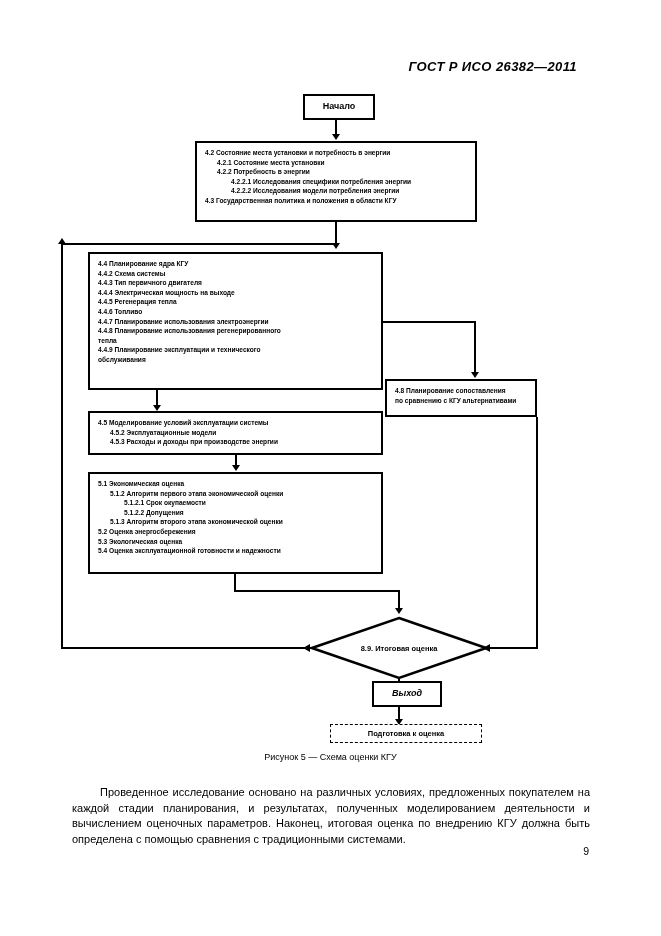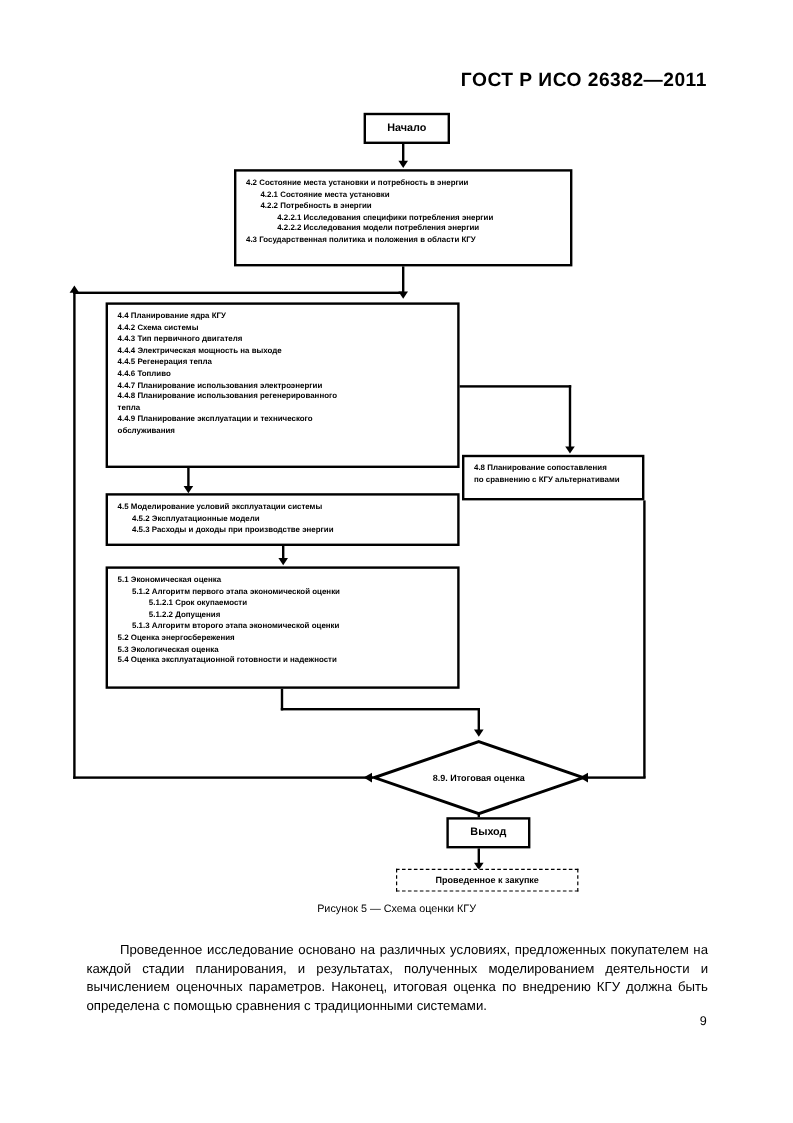--- a/index.html
+++ b/index.html
@@ -5,23 +5,24 @@
   html,body{margin:0;padding:0;background:#ffffff;}
   body{
     width:661px;height:936px;position:relative;overflow:hidden;
     font-family:"Liberation Sans", sans-serif;
     color:#000000;
   }
   #page{position:absolute;inset:0;}
 
   
   .doc-header{
-    position:absolute;top:59px;right:72px;
-    font-size:16px;font-weight:bold;letter-spacing:.4px;
+    position:absolute;top:59px;right:84px;
+    font-size:13px;font-weight:bold;letter-spacing:.4px;
     white-space:nowrap;
+    font-style:italic;
   }
   .box{
     position:absolute;border:2px solid #000;background:#fff;
     box-sizing:border-box;
   }
   .box.dashed{border:1.5px dashed #000;}
   .box .ln{
     font-size:6.6px;font-weight:bold;line-height:9.6px;
     white-space:nowrap;
   }
@@ -180,29 +181,29 @@
     <div class="diamond-wrap" style="left:310px;top:616px;width:178px;height:64px;">
       <svg width="178" height="64" viewBox="0 0 178 64">
         <polygon points="89,2 176,32 89,62 2,32" fill="#ffffff" stroke="#000000" stroke-width="2.5"></polygon>
       </svg>
       <div class="diamond-label">8.9. Итоговая оценка</div>
     </div>
 
     <div class="line vline" style="left:398px;top:678px;height:17px;"></div>
     <div class="arrow-down" style="left:395px;top:692px;"></div>
 
-    <div class="box center" style="left:372px;top:681px;width:70px;height:26px;">
+    <div class="box center" style="left:372px;top:681px;width:70px;height:26px;font-style:italic;">
       <span class="ln">Выход</span>
     </div>
 
     <div class="line vline" style="left:398px;top:707px;height:14px;"></div>
     <div class="arrow-down" style="left:395px;top:719px;"></div>
 
     <div class="box dashed center" style="left:330px;top:724px;width:152px;height:19px;">
-      <span class="ln" style="font-size:7.5px;">Проведенное к закупке</span>
+      <span class="ln" style="font-size:7.5px;">Подготовка к оценка</span>
     </div>
 
   </div>
 
   <div class="caption">Рисунок 5 — Схема оценки КГУ</div>
 
   <div class="body-text">Проведенное исследование основано на различных условиях, предложенных покупателем на каждой стадии планирования, и результатах, полученных моделированием деятельности и вычислением оценочных параметров. Наконец, итоговая оценка по внедрению КГУ должна быть определена с помощью сравнения с традиционными системами.</div>
 
   <div class="page-num">9</div>
 

